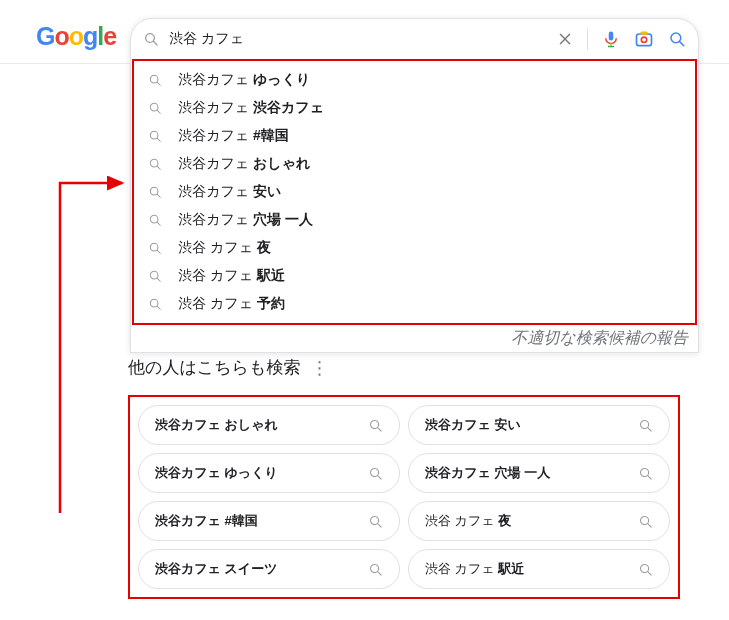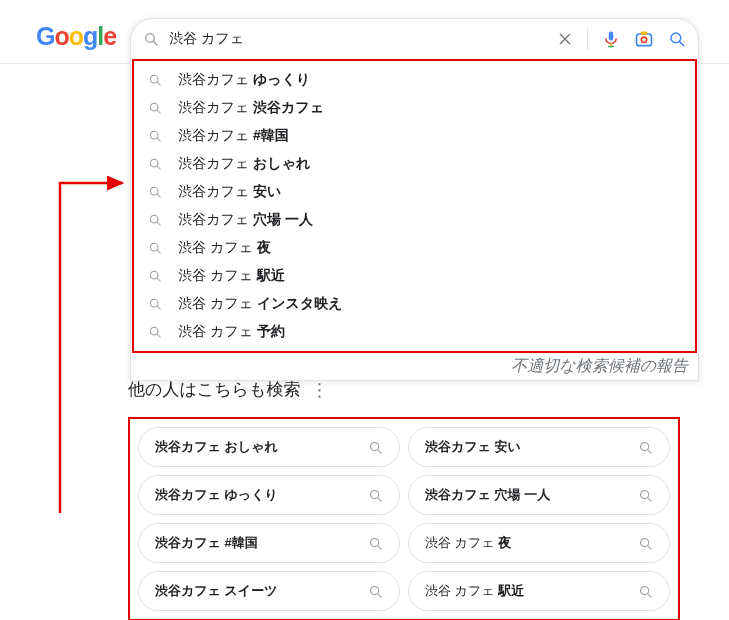--- a/index.html
+++ b/index.html
@@ -123,21 +123,20 @@
       top: 356px;
       width: 552px;
     }
     .related-title {
       font-size: 17px;
       color: #202124;
       margin-bottom: 16px;
       display: flex;
       align-items: center;
       gap: 10px;
-      margin-top: 22px;
     }
     .related-title .dots {
       color: #70757a;
       font-size: 18px;
       line-height: 1;
     }
     .related-grid {
       display: grid;
       grid-template-columns: 1fr 1fr;
       gap: 8px;
@@ -295,29 +294,20 @@
             </span>
             <span>渋谷 カフェ <b>駅近</b></span>
           </div>
           <div class="suggest-item">
             <span class="mini-mag">
               <svg width="14" height="14" viewBox="0 0 24 24" fill="none">
                 <circle cx="10.5" cy="10.5" r="6.5" stroke="#9aa0a6" stroke-width="1.8"></circle>
                 <line x1="15.5" y1="15.5" x2="21" y2="21" stroke="#9aa0a6" stroke-width="1.8" stroke-linecap="round"></line>
               </svg>
             </span>
-            <span>渋谷 カフェ <b>インスタ映え</b></span>
-          </div>
-          <div class="suggest-item">
-            <span class="mini-mag">
-              <svg width="14" height="14" viewBox="0 0 24 24" fill="none">
-                <circle cx="10.5" cy="10.5" r="6.5" stroke="#9aa0a6" stroke-width="1.8"></circle>
-                <line x1="15.5" y1="15.5" x2="21" y2="21" stroke="#9aa0a6" stroke-width="1.8" stroke-linecap="round"></line>
-              </svg>
-            </span>
             <span>渋谷 カフェ <b>予約</b></span>
           </div>
         </div>
       <div class="report-link">不適切な検索候補の報告</div>
     </div>
   </div>
 </div>
 
 <div class="related-section">
   <div class="related-title">

